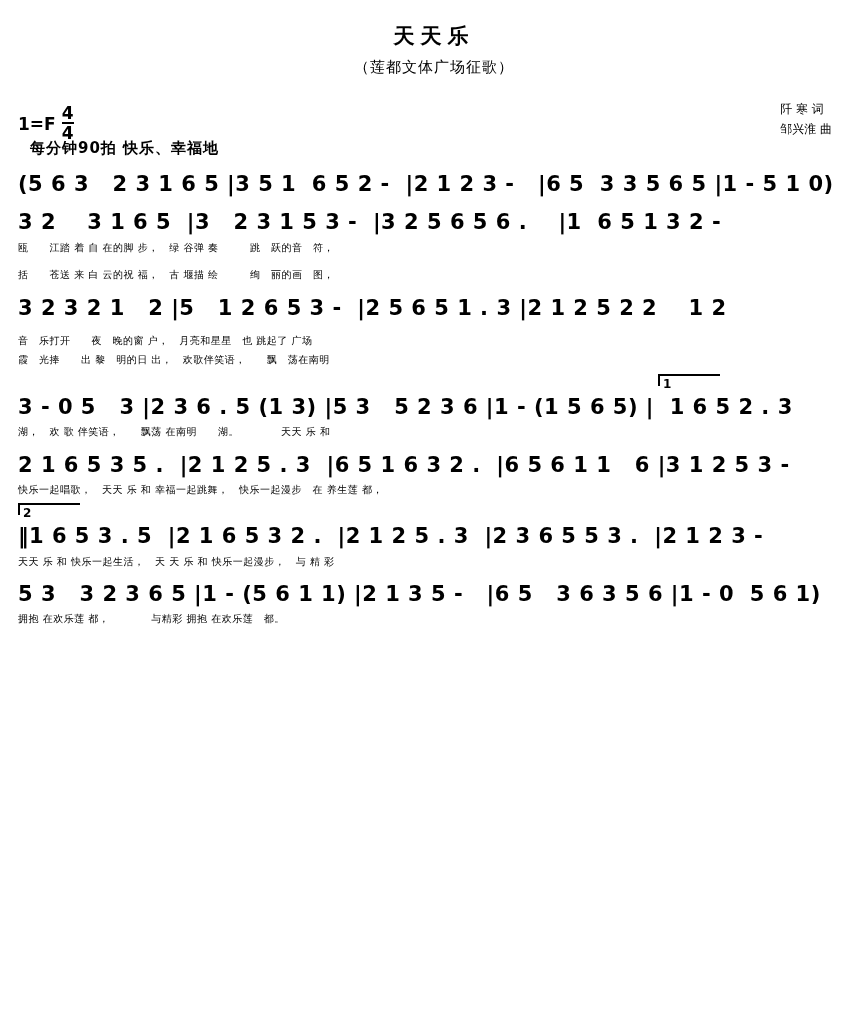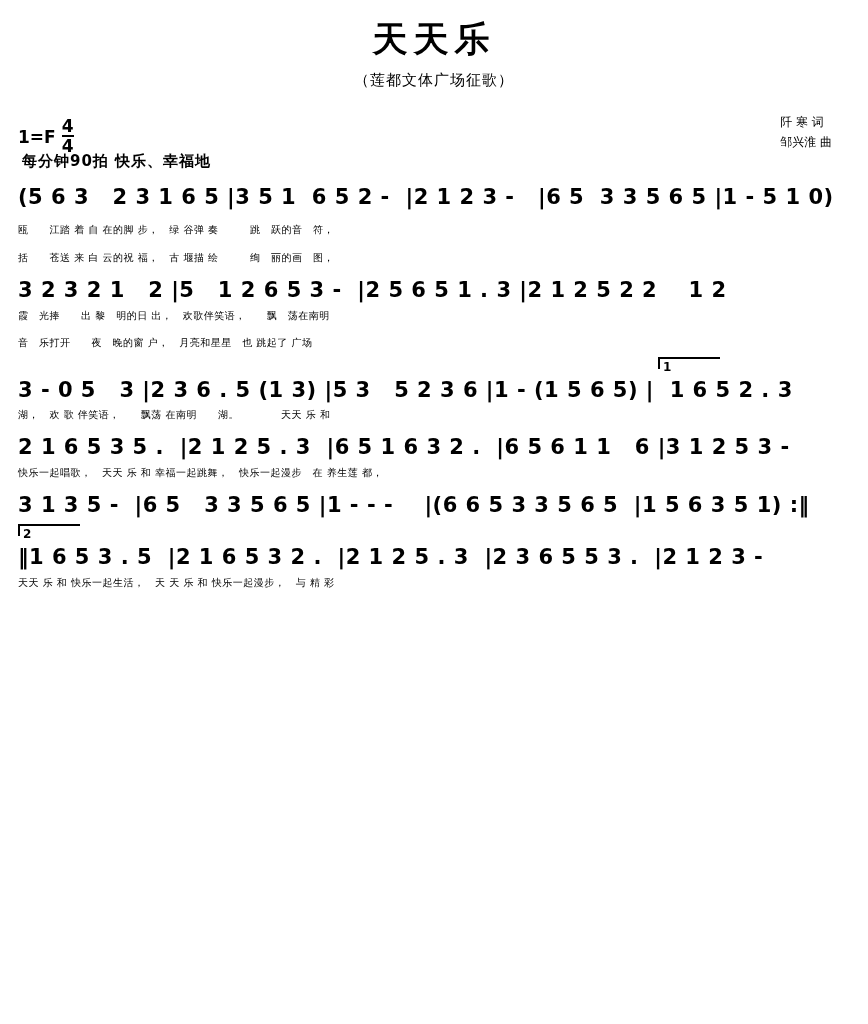--- a/index.html
+++ b/index.html
@@ -21,23 +21,23 @@
     height: 1024px;
     box-sizing: border-box;
     padding: 0 18px;
   }
 
   
   .title {
     text-align: center;
     font-family: "DejaVu Sans", sans-serif;
     font-weight: bold;
-    font-size: 35px;
+    font-size: 21px;
     letter-spacing: 6px;
-    margin: 16px 0 0 0;
+    margin: 22px 0 0 0;
   }
   .subtitle {
     text-align: center;
     font-family: "DejaVu Sans", sans-serif;
     font-size: 15px;
     letter-spacing: 1px;
     margin: 8px 0 8px 0;
   }
   .meta-row {
     position: relative;
@@ -73,21 +73,21 @@
     position: absolute;
     right: 18px;
     top: 14px;
     font-family: "DejaVu Sans", sans-serif;
     font-size: 12px;
     line-height: 1.7;
     text-align: left;
   }
   .tempo {
     position: absolute;
-    left: 4px;
+    left: 12px;
     top: 54px;
     font-family: "DejaVu Sans", sans-serif;
     font-size: 15px;
     font-weight: bold;
     letter-spacing: 1px;
   }
 
   
   .system {
     position: relative;
@@ -150,45 +150,49 @@
       <div>邹兴淮 曲</div>
     </div>
     <div class="tempo">每分钟90拍 快乐、幸福地</div>
   </div>
 
   <div class="system s1">
     <div class="notes">(5 6 3   2 3 1 6 5 |3 5 1  6 5 2 -  |2 1 2 3 -   |6 5  3 3 5 6 5 |1 - 5 1 0)</div>
   </div>
 
   <div class="system s2">
+    <div class="notes">3 2    3 1 6 5  |3   2 3 1 5 3 -  |3 2 5 6 5 6 .    |1  6 5 1 3 2 -</div>
     <div class="lyric">瓯　　江踏 着 自 在的脚 步，　绿 谷弹 奏　　　跳　跃的音　符，</div>
     <div class="lyric second">括　　苍送 来 白 云的祝 福，　古 堰描 绘　　　绚　丽的画　图，</div>
   </div>
 
   <div class="system s3">
     <div class="notes">3 2 3 2 1   2 |5   1 2 6 5 3 -  |2 5 6 5 1 . 3 |2 1 2 5 2 2    1 2</div>
+    <div class="lyric second">音　乐打开　　夜　晚的窗 户，　月亮和星星　也 跳起了 广场</div>
     <div class="lyric">霞　光捧　　出 黎　明的日 出，　欢歌伴笑语，　　飘　荡在南明</div>
-    <div class="lyric second">音　乐打开　　夜　晚的窗 户，　月亮和星星　也 跳起了 广场</div>
   </div>
 
   <div class="system s4">
     <div class="repeat-bracket rb-1">1</div>
     <div class="notes">3 - 0 5   3 |2 3 6 . 5 (1 3) |5 3   5 2 3 6 |1 - (1 5 6 5) |  1 6 5 2 . 3</div>
     <div class="lyric">湖，　欢 歌 伴笑语，　　飘荡 在南明　　湖。　　　　天天 乐 和</div>
   </div>
 
   <div class="system s5">
     <div class="notes">2 1 6 5 3 5 .  |2 1 2 5 . 3  |6 5 1 6 3 2 .  |6 5 6 1 1   6 |3 1 2 5 3 -</div>
     <div class="lyric">快乐一起唱歌，　天天 乐 和 幸福一起跳舞，　快乐一起漫步　在 养生莲 都，</div>
   </div>
 
   <div class="system s6">
-    <div class="notes">3 1 3 5 -  |6 5   3 3 5 6 5 |1 - - -    |(6 6 5 3 3 5 6 5  |1 5 6 3 5 1) :‖</div>
   </div>
 
   <div class="system s7">
     <div class="repeat-bracket rb-2">2</div>
     <div class="notes">‖1 6 5 3 . 5  |2 1 6 5 3 2 .  |2 1 2 5 . 3  |2 3 6 5 5 3 .  |2 1 2 3 -</div>
     <div class="lyric">天天 乐 和 快乐一起生活，　天 天 乐 和 快乐一起漫步，　与 精 彩</div>
   </div>
 
+  <div class="system s8">
+    <div class="notes">5 3   3 2 3 6 5 |1 - (5 6 1 1) |2 1 3 5 -   |6 5   3 6 3 5 6 |1 - 0  5 6 1)</div>
+    <div class="lyric">拥抱 在欢乐莲 都，　　　　与精彩 拥抱 在欢乐莲　都。</div>
+  </div>
 
 </div>
 
 </body></html>

